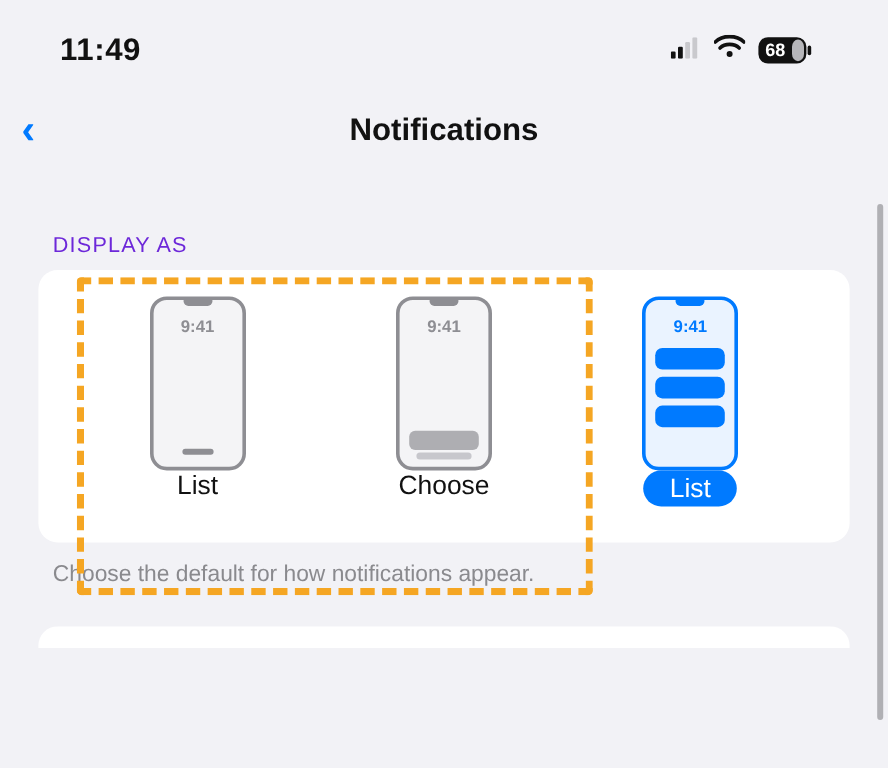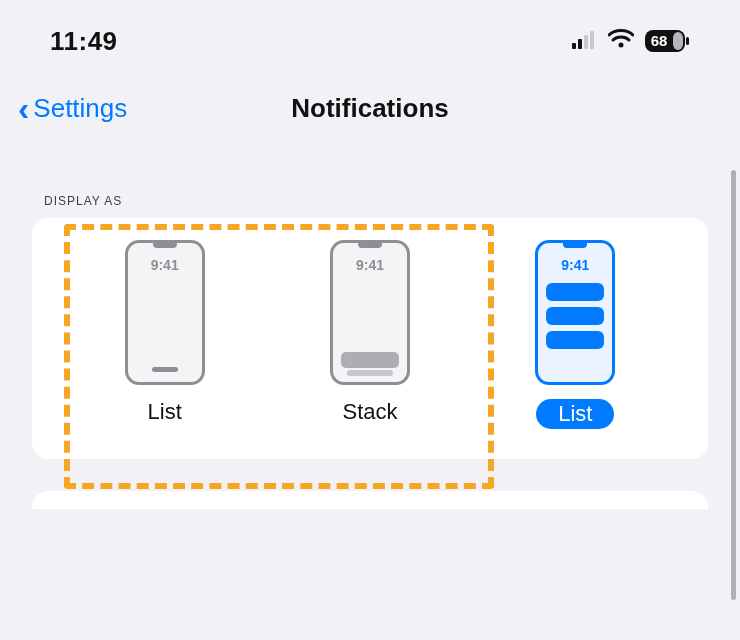--- a/index.html
+++ b/index.html
@@ -10,21 +10,21 @@
     color: #111;
     position: relative;
     overflow: hidden;
   }
 
   
   .status-bar {
     display: flex;
     align-items: center;
     justify-content: space-between;
-    padding: 22px 50px 10px 50px;
+    padding: 22px 63px 10px 50px;
     height: 70px;
   }
   .status-left { font-size: 26px; font-weight: 700; letter-spacing: 0.5px; }
   .status-right { display: flex; align-items: flex-end; gap: 10px; }
 
   
   .nav-bar {
     display: flex;
     align-items: center;
     padding: 22px 18px 10px 18px;
@@ -45,22 +45,22 @@
     position: absolute;
     left: 50%;
     transform: translateX(-50%);
     font-size: 26px;
     font-weight: 700;
   }
 
   
   .section { padding: 60px 32px 0 32px; }
   .section-header {
-    color: #404040;
-    font-size: 12px;
+    color: #6d28d9;
+    font-size: 18px;
     letter-spacing: 1px;
     margin: 0 0 10px 12px;
     text-transform: uppercase;
   }
   .card {
     background: #fff;
     border-radius: 16px;
     padding: 22px 30px 30px 30px;
     display: flex;
     justify-content: space-around;
@@ -77,21 +77,20 @@
     height: 265px;
     border: 6px dashed #f5a623;
     border-radius: 4px;
     pointer-events: none;
   }
 
   .option {
     display: flex;
     flex-direction: column;
     align-items: center;
-    gap: 14px;
     cursor: pointer;
     width: 140px;
   }
   .option-label {
     font-size: 22px;
     font-weight: 400;
     color: #111;
   }
   .option-label-pill {
     background: #007aff;
@@ -233,21 +232,20 @@
         <rect x="29" y="3" width="10" height="18" rx="6" fill="#b6b6ba"></rect>
         <text x="15" y="17" font-family="Arial" font-size="15" font-weight="700" fill="#fff" text-anchor="middle">68</text>
       </svg>
     </span>
   </div>
 </div>
 
 <div class="nav-bar">
   <div class="back-btn">
     <span class="back-chevron">‹</span>
-    <span>Settings</span>
   </div>
   <div class="nav-title">Notifications</div>
 </div>
 
 <div class="section">
   <div class="section-header">DISPLAY AS</div>
 
   <div class="card">
 
     <div class="dashed-highlight"></div>
@@ -263,35 +261,36 @@
 
     <div class="option">
       <div class="phone">
         <div class="notch"></div>
         <div class="phone-time">9:41</div>
         <div class="stack-cards">
           <div class="stack-card"></div>
           <div class="stack-card bottom"></div>
         </div>
       </div>
-      <div class="option-label">Stack</div>
+      <div class="option-label">Choose</div>
     </div>
 
     <div class="option">
       <div class="phone selected">
         <div class="notch"></div>
         <div class="phone-time">9:41</div>
         <div class="list-cards">
           <div class="list-card"></div>
           <div class="list-card"></div>
           <div class="list-card"></div>
         </div>
       </div>
       <div class="option-label-pill">List</div>
     </div>
 
   </div>
 
+  <div class="footer-text">Choose the default for how notifications appear.</div>
 </div>
 
 <div class="next-card-peek"></div>
 
 <div class="scroll-track"></div>
 
 </body></html>

